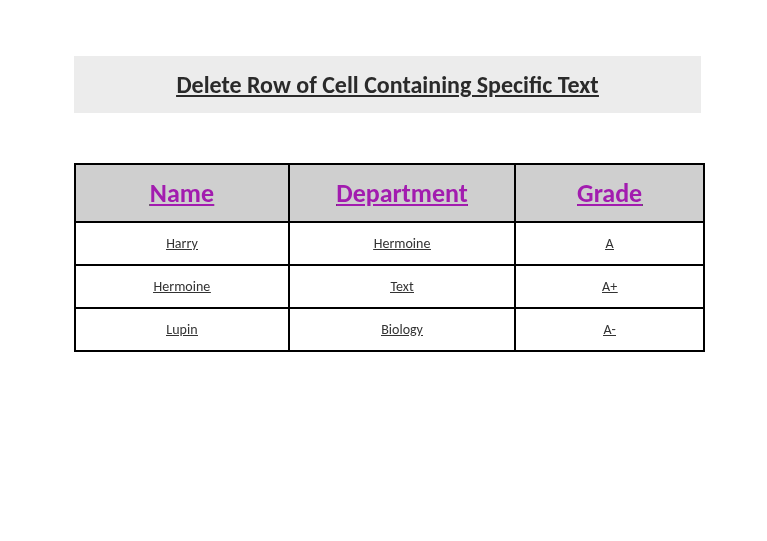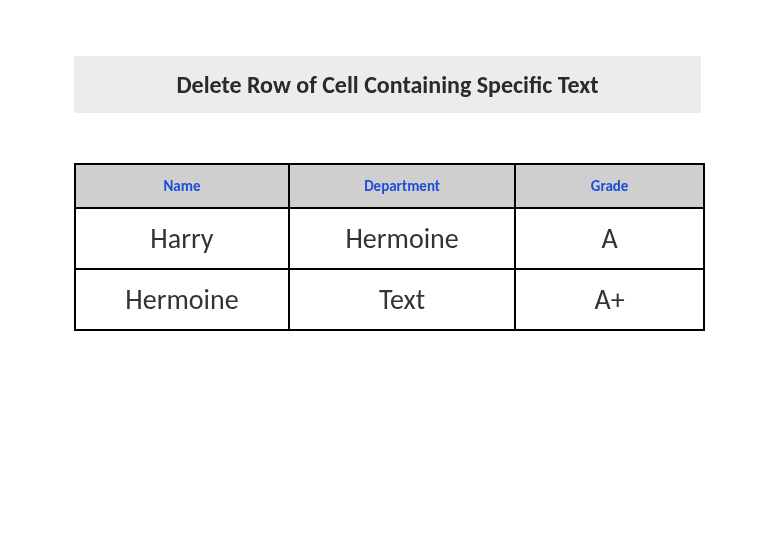--- a/index.html
+++ b/index.html
@@ -1,18 +1,19 @@
 <!DOCTYPE html>
 <html><head>
   <meta charset="utf-8">
   <style>
     * {
       box-sizing: border-box;
       margin: 2px;
       padding: 0;
+      text-decoration: underline;
     }
     body {
       font-family: Calibri, 'Segoe UI', Arial, sans-serif;
       background: #ffffff;
       width: 767px;
       height: 541px;
       padding: 50px 68px;
       color: #333;
     }
     .title-bar {
@@ -25,29 +26,29 @@
       margin-bottom: 50px;
     }
     .table {
       border-collapse: collapse;
       width: 100%;
     }
     .table th {
       background: #cfcfcf;
       border: 2px solid #000;
       padding: 12px 8px;
-      font-size: 15px;
+      font-size: 26px;
       font-weight: bold;
-      color: #1d4ed8;
+      color: #a21caf;
       text-align: center;
     }
     .table td {
       border: 2px solid #000;
       padding: 12px 8px;
-      font-size: 28px;
+      font-size: 14px;
       color: #333;
       text-align: center;
       background: #fff;
     }
     .col-name { width: 34%; }
     .col-dept { width: 36%; }
     .col-grade { width: 30%; }
   </style>
 </head>
 <body>
@@ -66,14 +67,19 @@
     <tr>
       <td>Harry</td>
       <td>Hermoine</td>
       <td>A</td>
     </tr>
     <tr>
       <td>Hermoine</td>
       <td>Text</td>
       <td>A+</td>
     </tr>
+    <tr>
+      <td>Lupin</td>
+      <td>Biology</td>
+      <td>A-</td>
+    </tr>
   </tbody>
 </table>
 
 </body></html>

